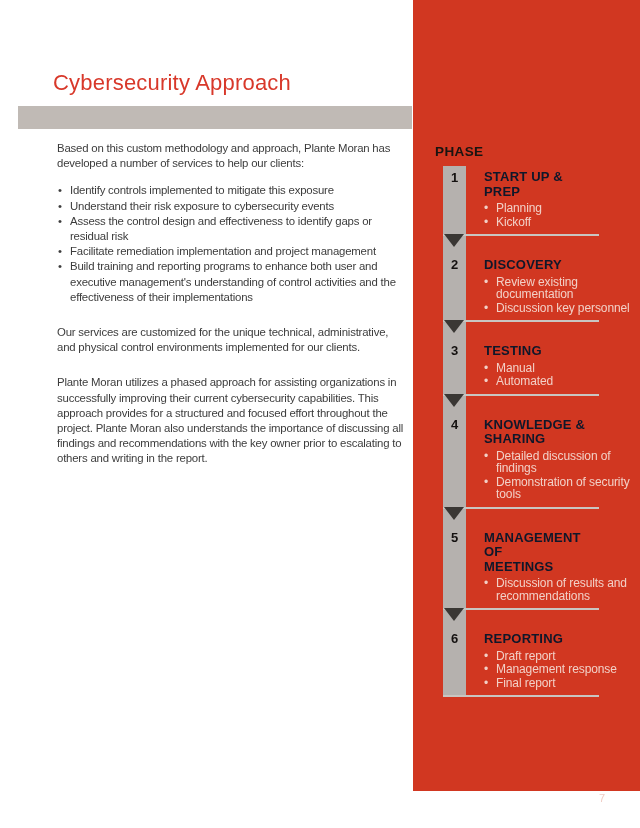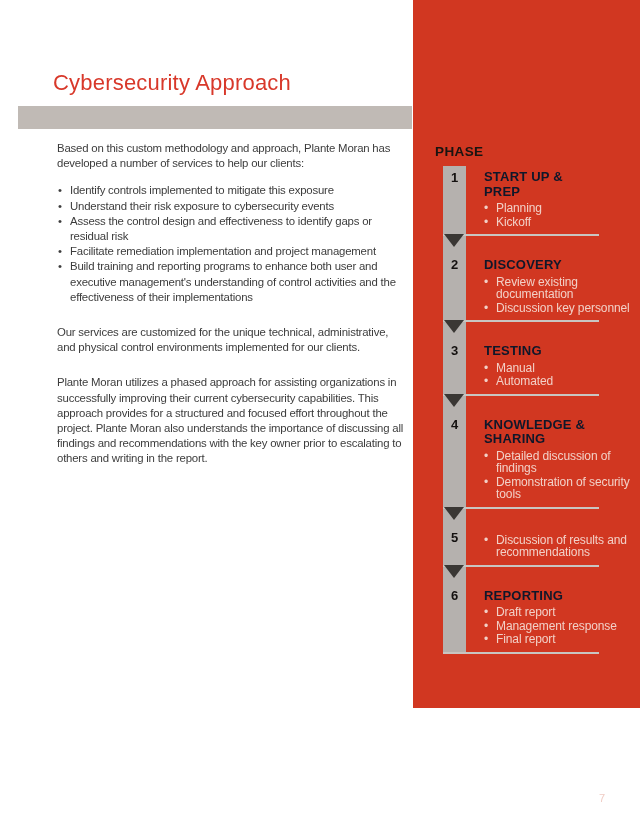--- a/index.html
+++ b/index.html
@@ -29,21 +29,21 @@
   ul.services li { position:relative; padding-left:13px; margin:0; }
   ul.services li::before { content:"\2022"; position:absolute; left:1px; }
 
   .page-num {
     position:absolute; left:592px; top:792px; width:20px; text-align:center;
     font-size:11px; color:#f0ccc4;
   }
 
   
   .sidebar {
-    position:absolute; left:413px; top:0; width:227px; height:708px;
+    position:absolute; left:413px; top:0; width:227px; height:791px;
     background:#d13721;
   }
   .phase-heading {
     position:absolute; left:22px; top:144px;
     font-size:13.5px; font-weight:700; letter-spacing:0.4px; color:#181411;
   }
   .timeline { position:absolute; left:30px; top:166px; width:156px; }
   .tl-column {
     position:absolute; left:0; top:0; bottom:0; width:23px;
     background:#b5b1ae;
@@ -135,20 +135,22 @@
     <ul class="phase-bullets">
             <li>Detailed discussion of
 findings</li>
             <li>Demonstration of security
 tools</li>
           </ul>
   </div>
         <div class="phase">
     <span class="tri"></span>
     <span class="phase-num">5</span>
+    <div class="phase-title">MANAGEMENT OF
+MEETINGS</div>
     <ul class="phase-bullets">
             <li>Discussion of results and
 recommendations</li>
           </ul>
   </div>
         <div class="phase">
     <span class="tri"></span>
     <span class="phase-num">6</span>
     <div class="phase-title">REPORTING</div>
     <ul class="phase-bullets">

